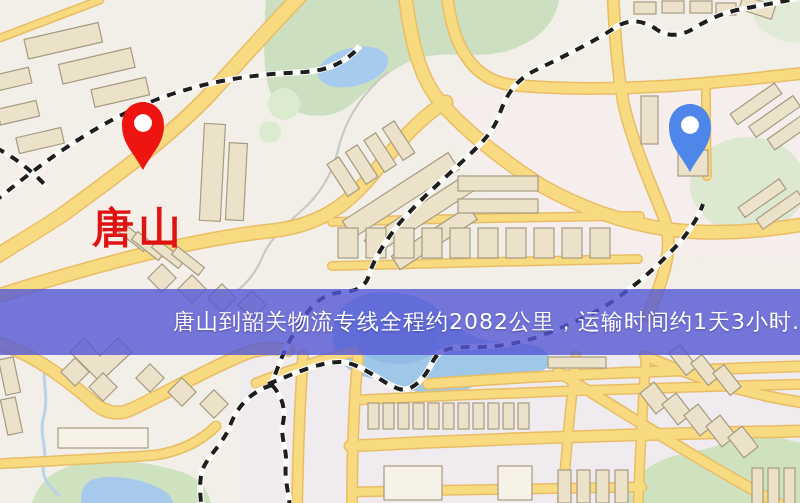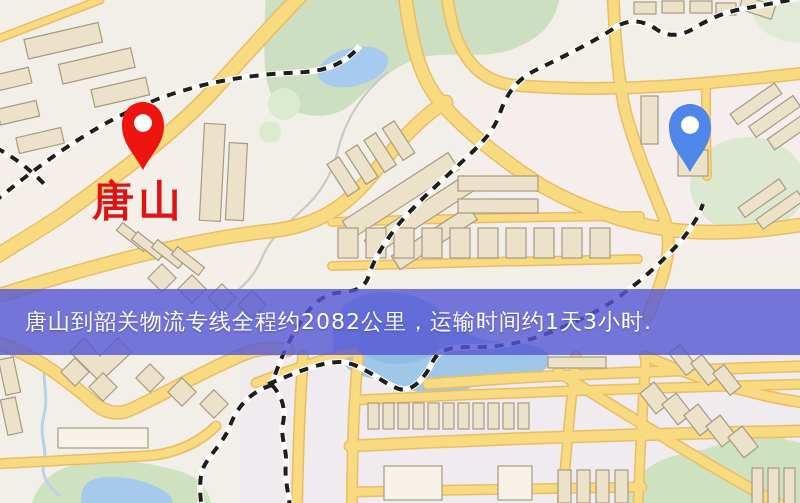--- a/index.html
+++ b/index.html
@@ -8,31 +8,31 @@
   .map-svg{position:absolute;left:0;top:0;display:block;}
   
   .rcase{fill:none;stroke:#e9bd66;stroke-linecap:round;stroke-linejoin:round;}
   .rfill{fill:none;stroke:#f8da80;stroke-linecap:round;stroke-linejoin:round;}
   .railc{fill:none;stroke:#fbfbf8;stroke-width:6;stroke-linecap:butt;}
   .raild{fill:none;stroke:#1e1e1e;stroke-width:4;stroke-dasharray:9 8;}
   .bldg{fill:#ebe2c9;stroke:#a79b82;stroke-width:1.2;}
   .bldg-light{fill:#f6f2e7;stroke:#a79b82;stroke-width:1.2;}
   
   .city-label{position:absolute;font-size:42px;font-weight:bold;letter-spacing:5px;
-              line-height:1;white-space:nowrap;}
+              line-height:1;white-space:nowrap;margin-top:27px;}
   .label-origin{left:92px;top:180px;color:#e01212;}
   .label-dest{left:640px;top:180px;color:#2124cc;}
   
   .pin{position:absolute;width:56px;height:74px;}
   .pin-origin{left:115px;top:98px;}
   .pin-dest{left:662px;top:100px;}
   
   .banner{position:absolute;left:0;top:289px;width:800px;height:66px;
           background:rgba(84,86,213,0.80);display:flex;align-items:center;
-          box-sizing:border-box;padding-left:25px;}
+          box-sizing:border-box;padding-left:25px;justify-content:flex-end;}
   .banner-text{color:#ffffff;font-size:22px;letter-spacing:1px;
                text-shadow:0 1px 2px rgba(40,40,90,.45);white-space:nowrap;}
 </style>
 </head>
 <body>
 
 <div class="screen">
 
   <svg class="map-svg" width="800" height="503" viewBox="0 0 800 503">
     <defs>

